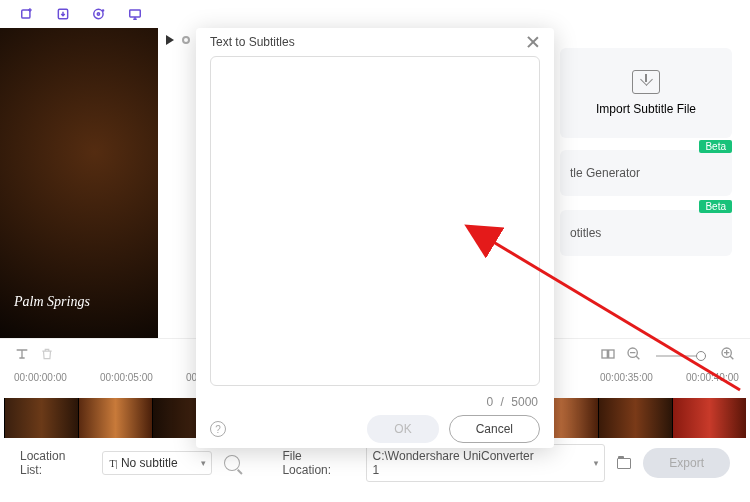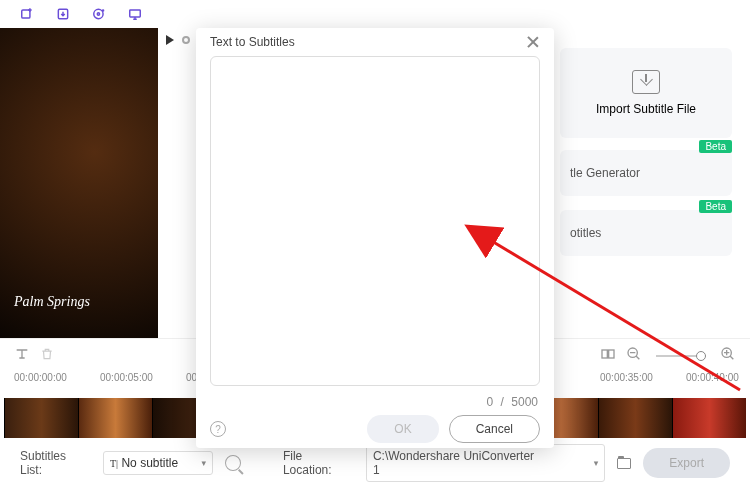--- a/index.html
+++ b/index.html
@@ -196,21 +196,21 @@
   <div class="thumb" style="background:linear-gradient(90deg,#552510,#8a4520,#3a1a08)"></div>
   <div class="thumb" style="background:linear-gradient(90deg,#2a1508,#6b3a18,#2a1508)"></div>
   <div class="thumb" style="background:linear-gradient(90deg,#4a1f0a,#a05028,#3a1a08)"></div>
   <div class="thumb" style="background:linear-gradient(90deg,#1a0d05,#4a2510,#1a0d05)"></div>
   <div class="thumb" style="background:linear-gradient(90deg,#6a2a10,#b86a3a,#4a1f0a)"></div>
   <div class="thumb" style="background:linear-gradient(90deg,#3a1a08,#7a3a18,#2a1508)"></div>
   <div class="thumb" style="background:linear-gradient(90deg,#8a1a10,#c83a2a,#5a1508)"></div>
 </div>
 
 <div class="bottom">
-  <span>Subtitles List:</span>
+  <span>Location List:</span>
   <div class="subtitle-select">
     <span style="font-family:serif;font-size:10px">T|</span>
     <span>No subtitle</span>
     <span style="position:absolute;right:6px;top:6px;font-size:9px;color:#888">▾</span>
   </div>
   <div class="search-circ"></div>
   <span style="margin-left:30px">File Location:</span>
   <div class="file-loc-sel">
     <span>C:\Wondershare UniConverter 1</span>
     <span style="font-size:9px;color:#888;margin-left:4px">▾</span>

